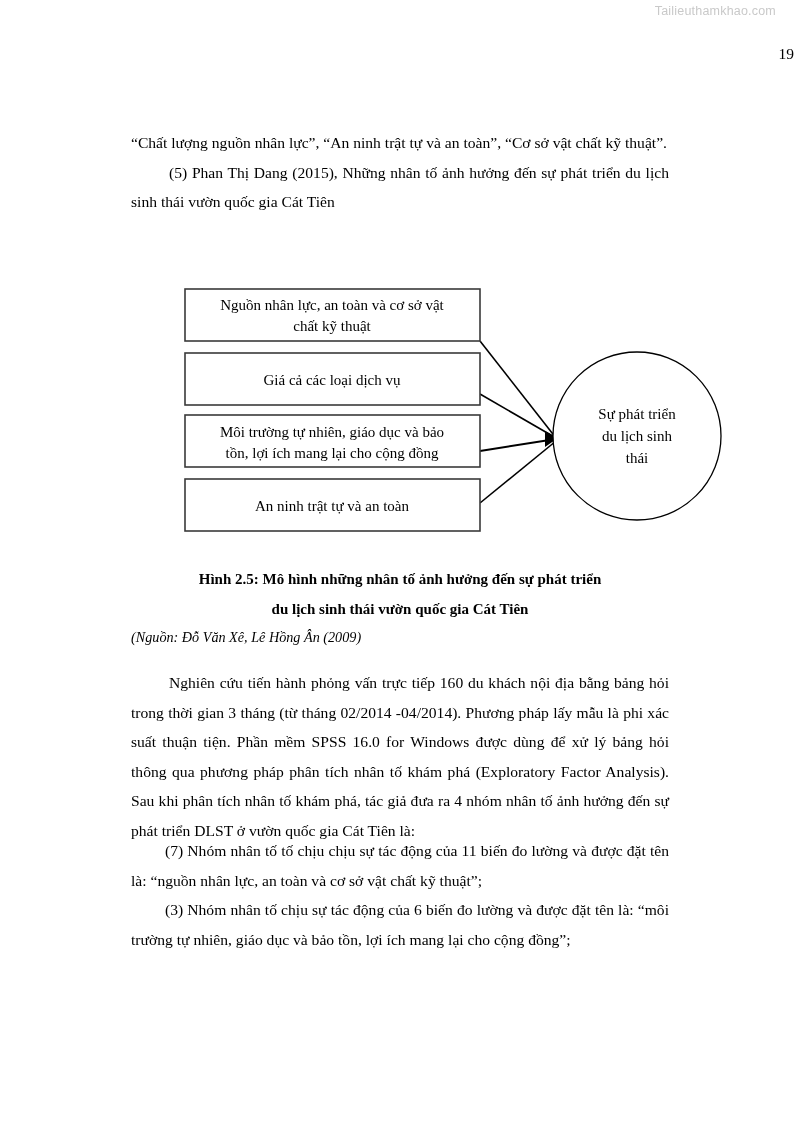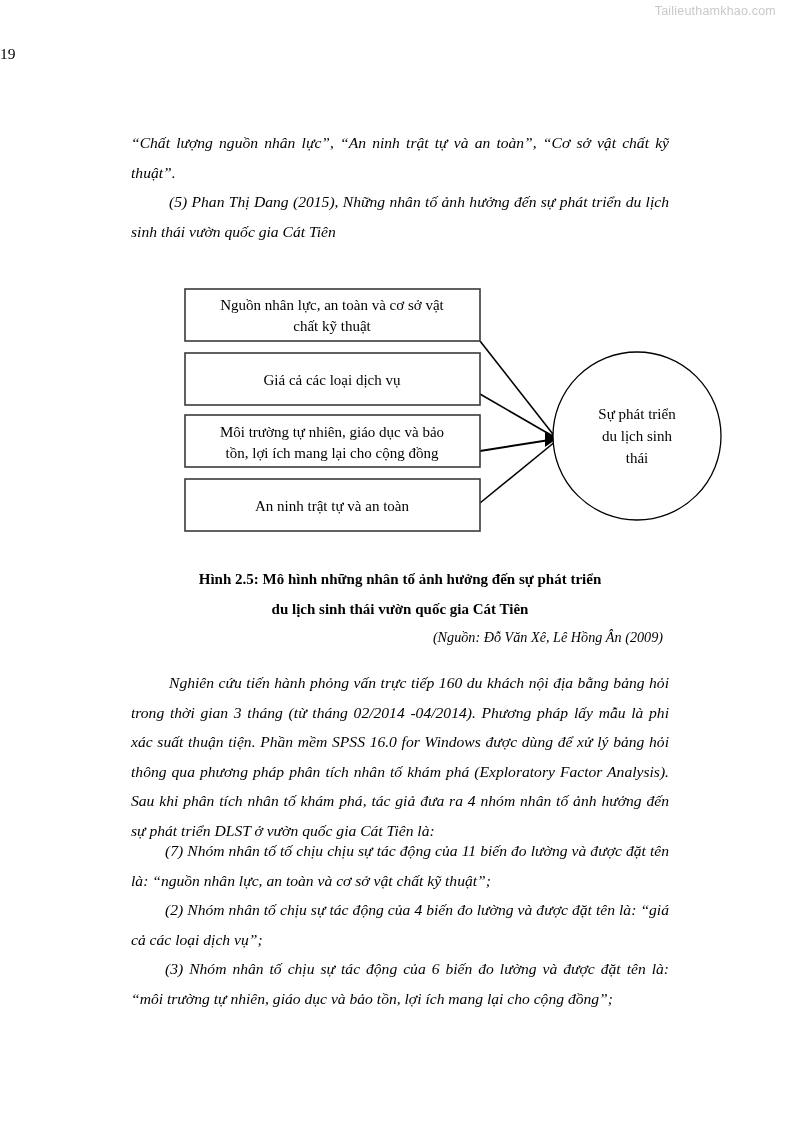--- a/index.html
+++ b/index.html
@@ -31,40 +31,39 @@
     color: #c9c9c9;
     white-space: nowrap;
   }
 
   
   #page-number {
     position: absolute;
     top: 45px;
     left: 0;
     width: 794px;
-    text-align: left;
+    text-align: right;
     font-size: 15.5px;
   }
 
   
   .col {
     position: absolute;
     left: 131px;
     width: 538px;
   }
 
   p.body {
     margin: 0;
     font-size: 15.6px;
     line-height: 29.6px;
     text-align: justify;
     text-justify: inter-word;
     -webkit-hyphens: none;
     hyphens: none;
-    font-style: italic;
   }
   p.body.ital {
   }
   p.indent {
     text-indent: 38px;
   }
   p.indent-sm {
     text-indent: 34px;
   }
   .nojust {
@@ -103,21 +102,21 @@
   .cap-line {
     font-weight: bold;
     font-size: 15px;
     line-height: 29.6px;
     text-align: center;
   }
   .cap-src {
     font-style: italic;
     font-size: 14.2px;
     line-height: 27px;
-    text-align: right;
+    text-align: left;
     padding-right: 6px;
   }
 
   #body-block {
     top: 668px;
   }
   #list-block {
     top: 836px;
   }
 </style>
@@ -183,17 +182,16 @@
     <div class="cap-line">du lịch sinh thái vườn quốc gia Cát Tiên</div>
     <div class="cap-src">(Nguồn: Đỗ Văn Xê, Lê Hồng Ân (2009)</div>
   </div>
 
   <div class="col" id="body-block">
     <p class="body indent">Nghiên cứu tiến hành phỏng vấn trực tiếp 160 du khách nội địa bằng bảng hỏi trong thời gian 3 tháng (từ tháng 02/2014 -04/2014). Phương pháp lấy mẫu là phi xác suất thuận tiện. Phần mềm SPSS 16.0 for Windows được dùng để xử lý bảng hỏi thông qua phương pháp phân tích nhân tố khám phá (Exploratory Factor Analysis). Sau khi phân tích nhân tố khám phá, tác giả đưa ra 4 nhóm nhân tố ảnh hưởng đến sự phát triển DLST ở vườn quốc gia Cát Tiên là:</p>
   </div>
 
   <div class="col" id="list-block">
     <p class="body indent-sm">(7) Nhóm nhân tố tố chịu chịu sự tác động của 11 biến đo lường và được đặt tên là: “nguồn nhân lực, an toàn và cơ sở vật chất kỹ thuật”;</p>
-    <p class="body indent-sm">(2) Nhóm nhân tố chịu sự tác động của 4 biến đo lường và được đặt tên là: “giá cả các loại dịch vụ”;</p>
     <p class="body indent-sm">(3) Nhóm nhân tố chịu sự tác động của 6 biến đo lường và được đặt tên là: “môi trường tự nhiên, giáo dục và bảo tồn, lợi ích mang lại cho cộng đồng”;</p>
   </div>
 
 </div>
 
 </body></html>

